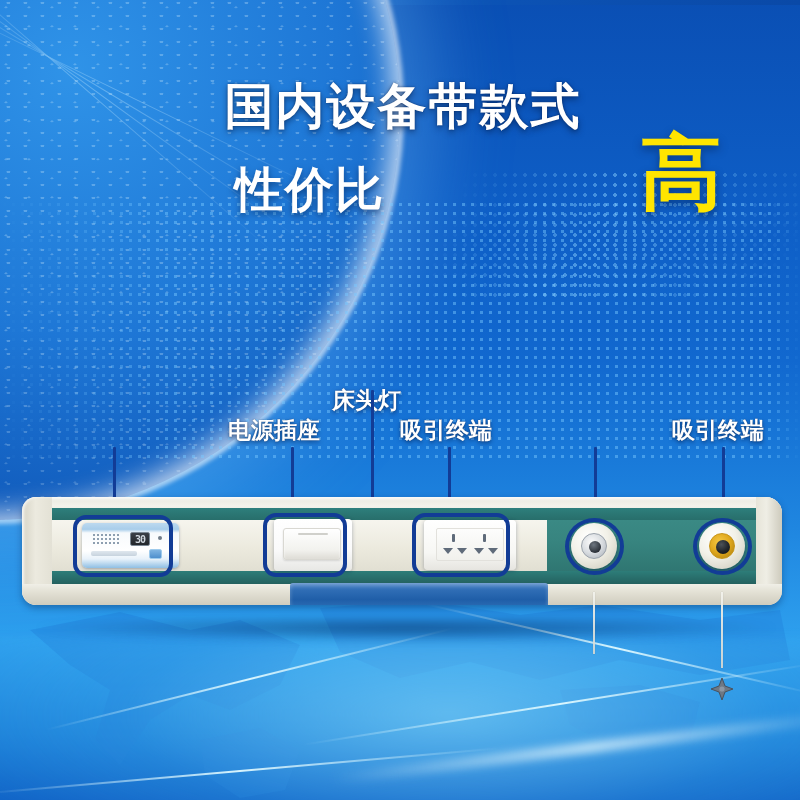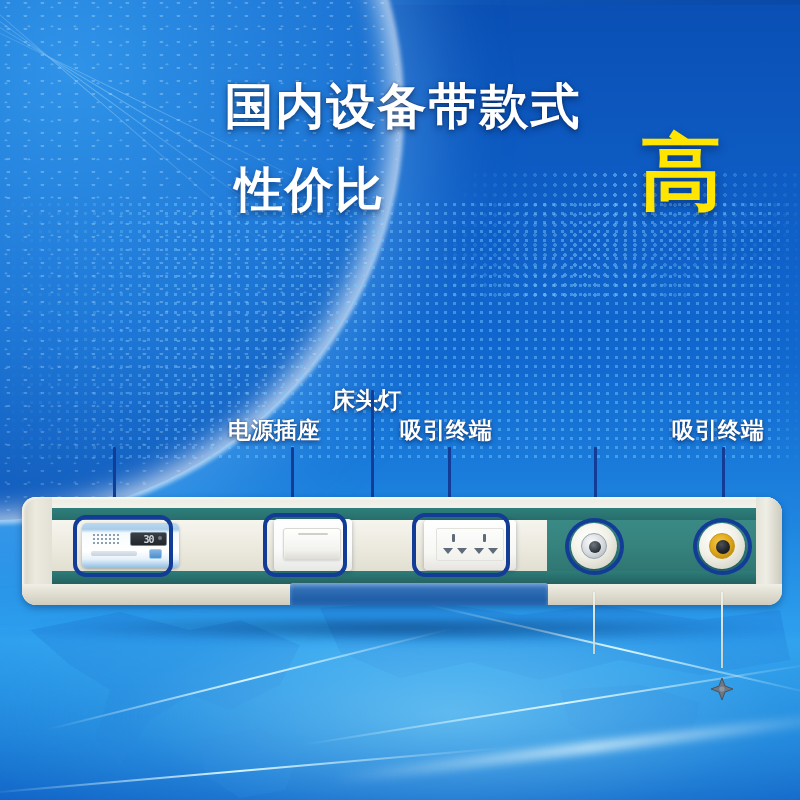--- a/index.html
+++ b/index.html
@@ -209,21 +209,21 @@
     border-radius:5px;
     background:linear-gradient(180deg,#bcd9ef 0%,#a8cdea 14%,#f7fafc 22%,#ffffff 62%,#e8f2fa 80%,#8fbfe4 100%);
     box-shadow:0 1px 3px rgba(0,20,60,.3);
   }
   .ic-grille{
     position:absolute; left:10px; top:10px; width:28px; height:13px;
     background-image:radial-gradient(circle, rgba(90,115,140,.85) .9px, rgba(0,0,0,0) 1.1px);
     background-size:4px 4px; opacity:.8;
   }
   .ic-display{
-    position:absolute; left:48px; top:9px; width:37px; height:14px;
+    position:absolute; left:48px; top:9px; width:20px; height:14px;
     background:linear-gradient(180deg,#3a3f46,#22262b);
     border:1px solid #7b8894; border-radius:2px;
     color:#cfd6dd; font-size:10px; font-weight:bold;
     text-align:center; line-height:13px; letter-spacing:-1px;
     font-family:"DejaVu Sans Mono",monospace;
   }
   .ic-dot{ position:absolute; left:76px; top:13px; width:4px; height:4px; border-radius:50%;
            background:#6f7b88; }
   .ic-slot{ position:absolute; left:9px; top:28px; width:46px; height:5px; border-radius:2px;
             background:linear-gradient(180deg,#dfe7ee,#c7d3de); }

